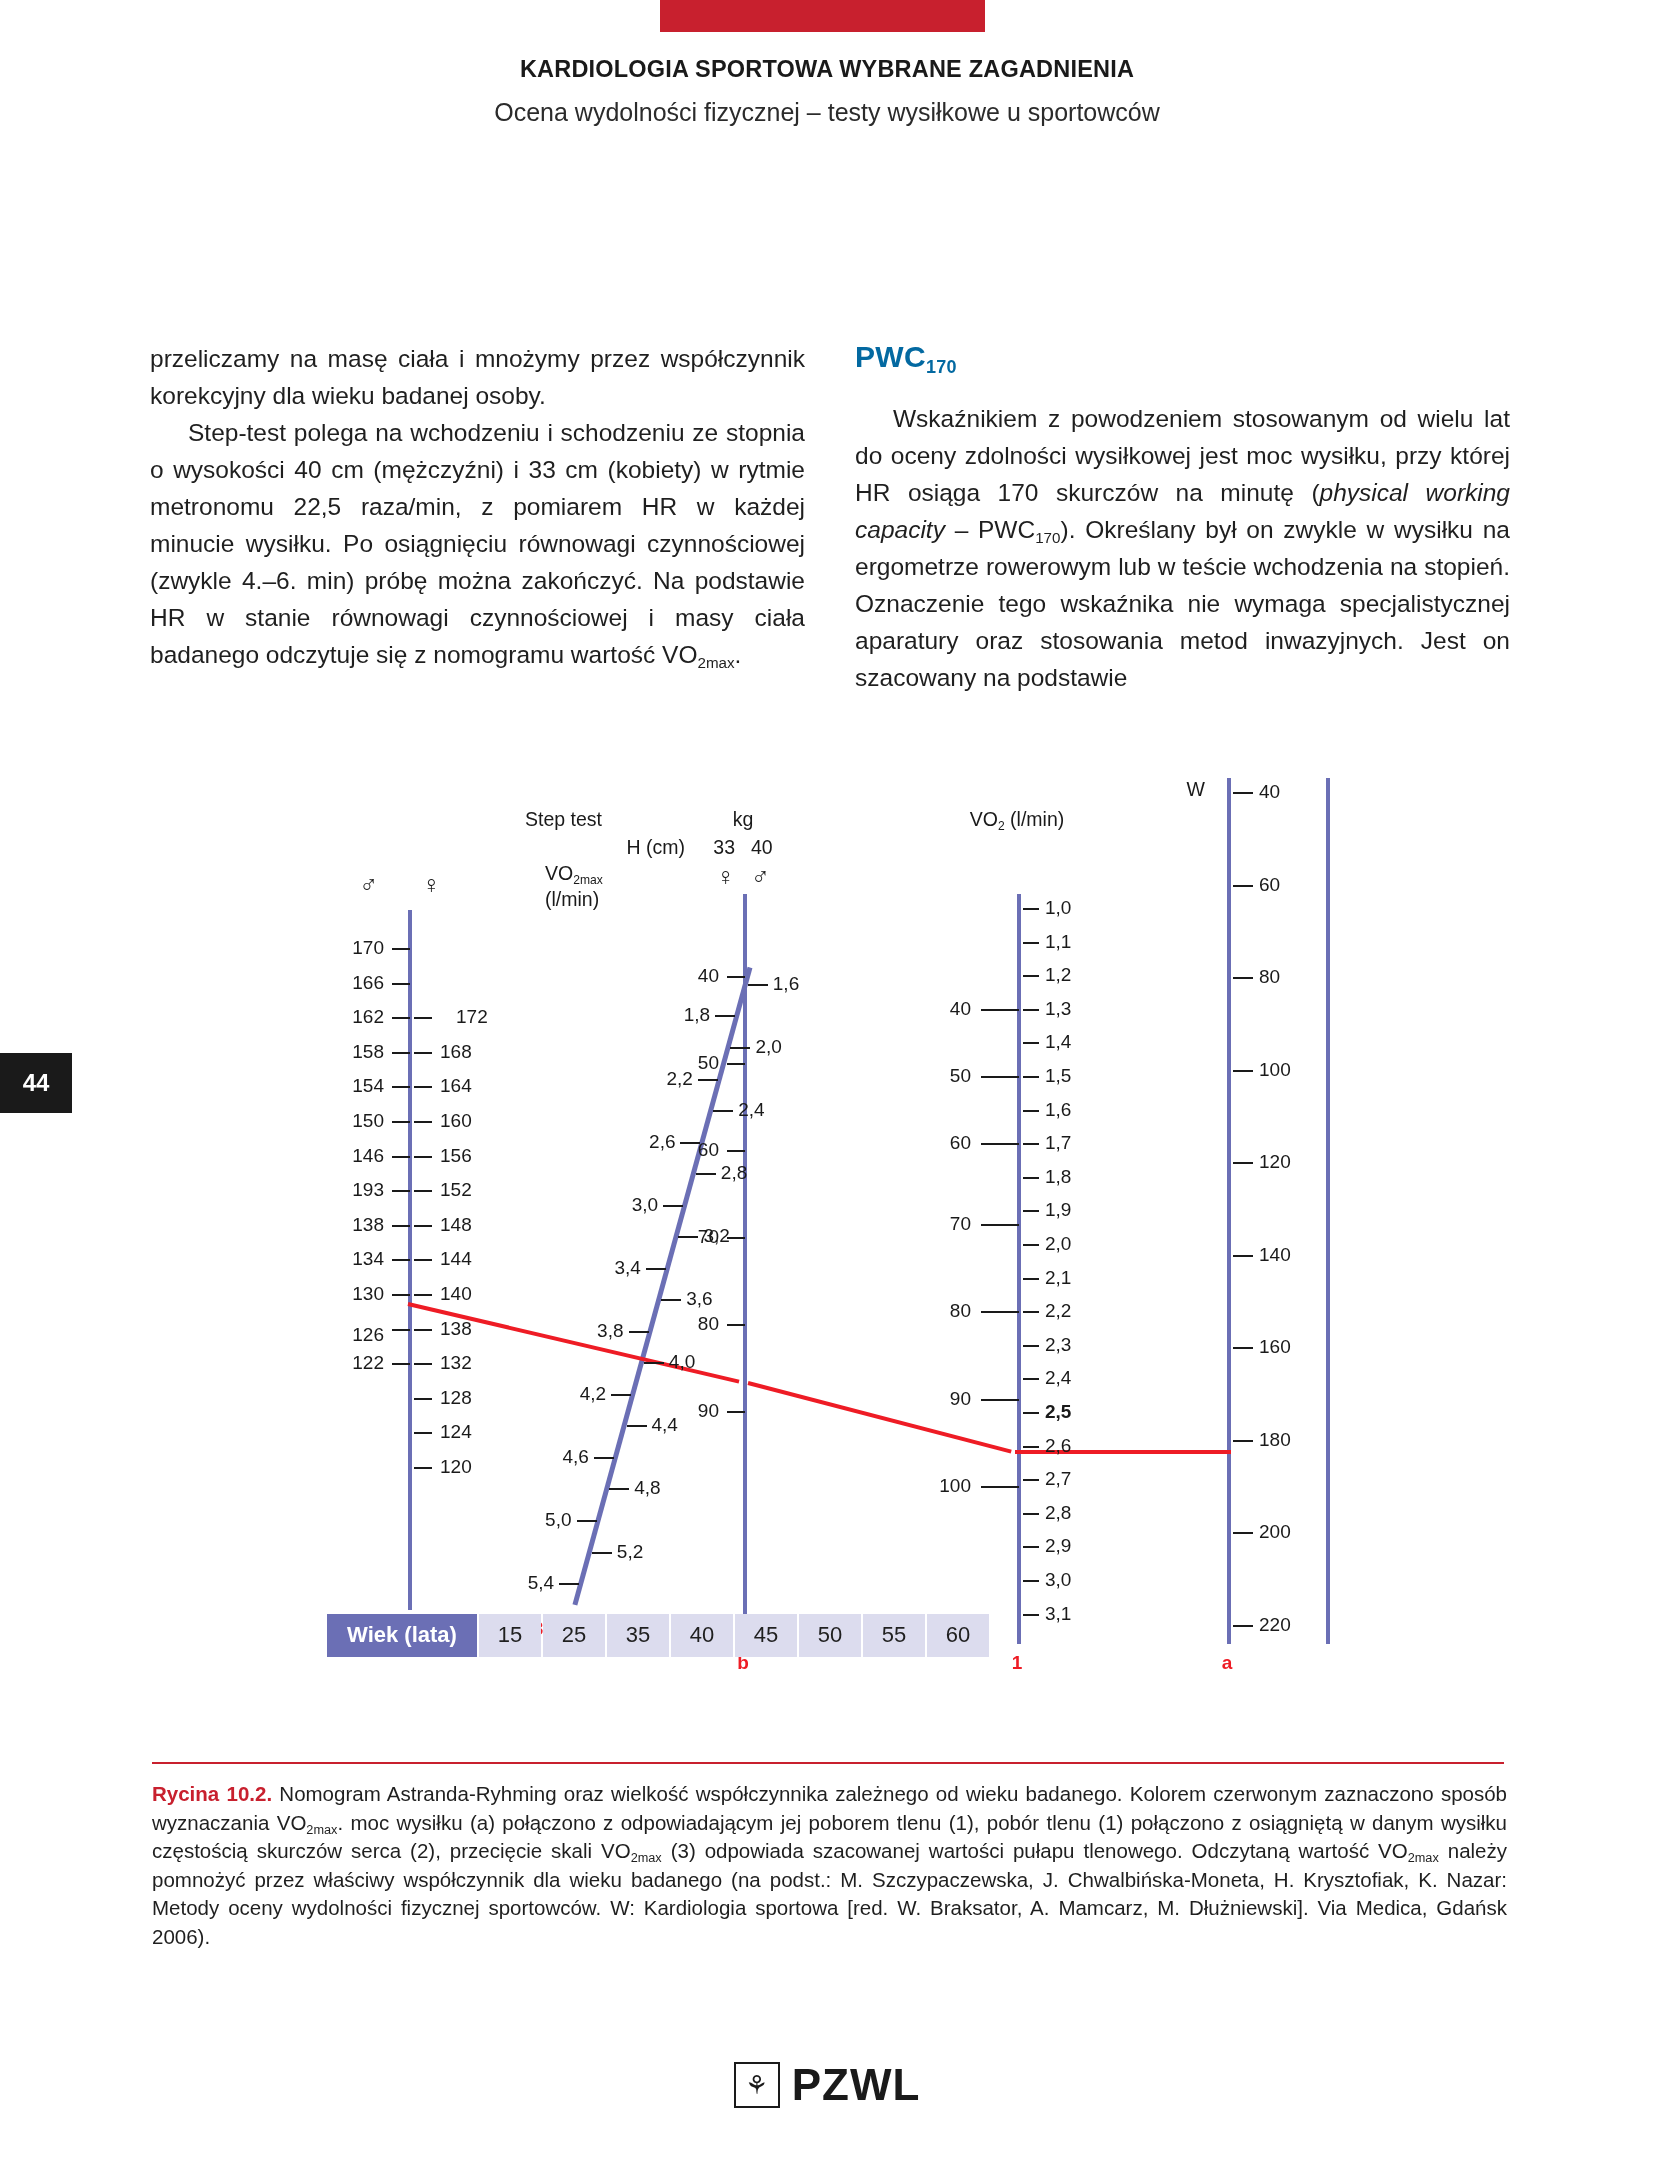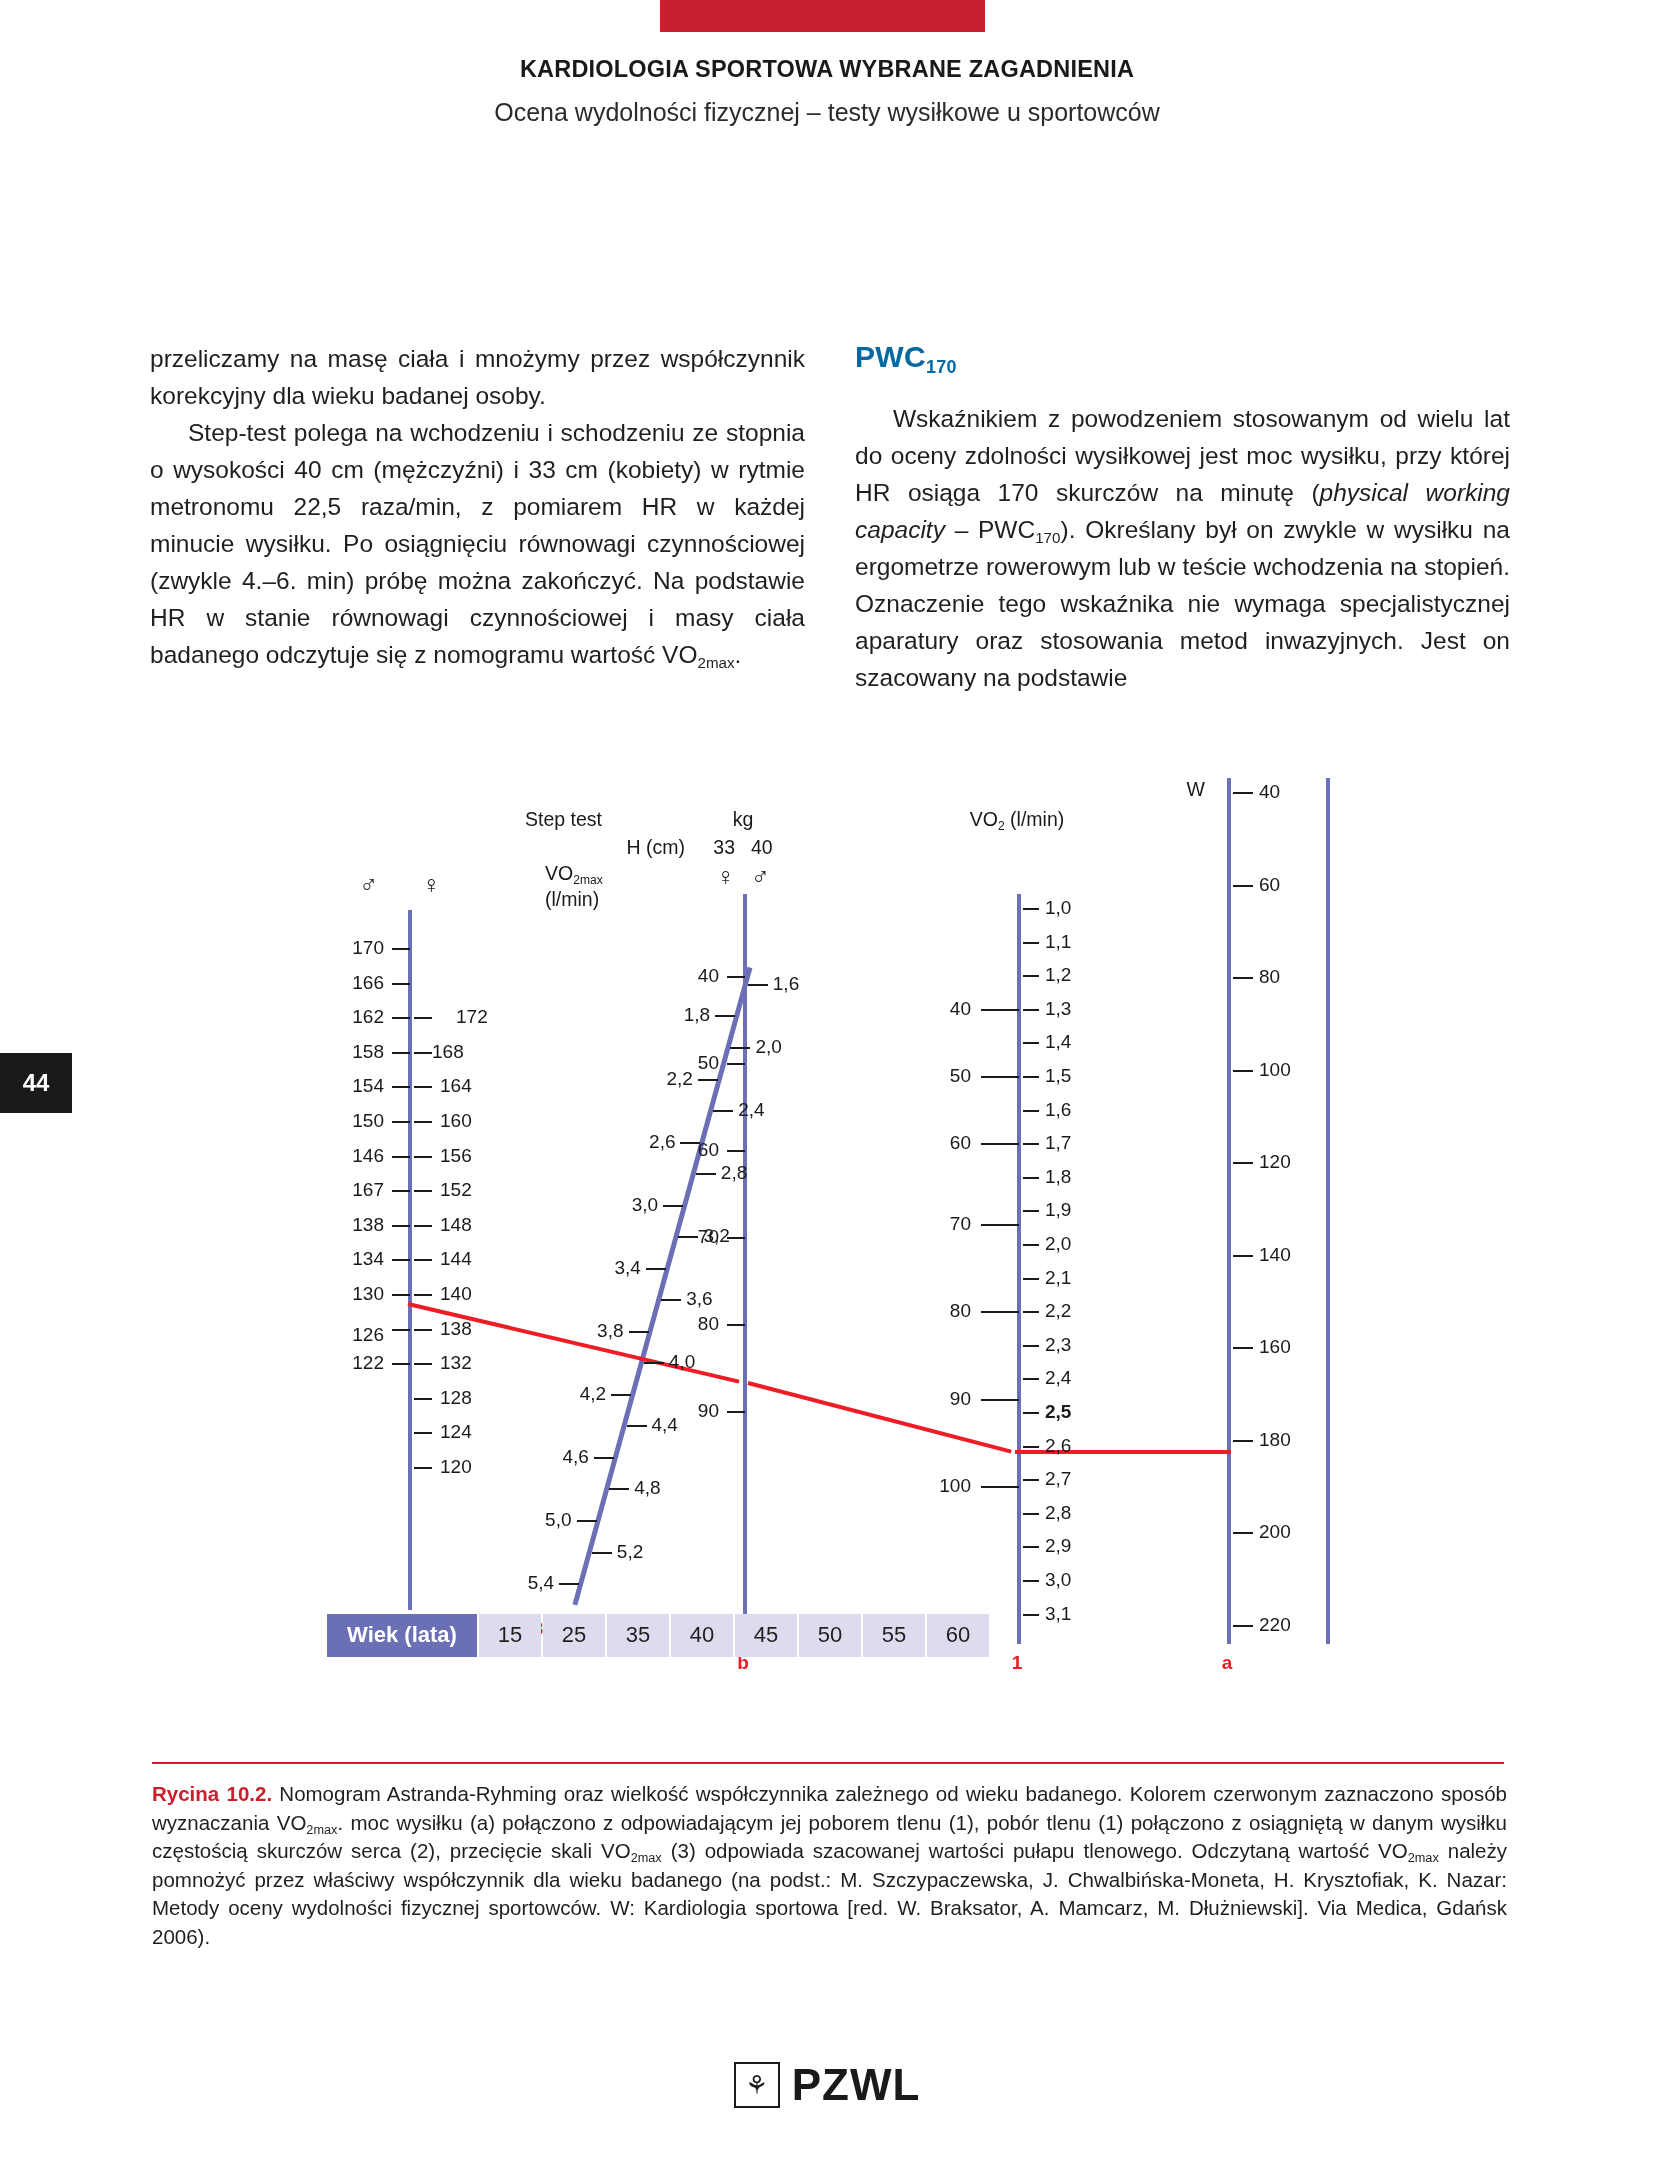--- a/index.html
+++ b/index.html
@@ -251,35 +251,35 @@
       <div class="lbl " style="top: 247.2px; left: 234px; transform: translate(-100%, -50%);">162</div>
       <div class="tick" style="top: 281.8px; width: 18px; left: 242px;"></div>
       <div class="lbl " style="top: 281.8px; left: 234px; transform: translate(-100%, -50%);">158</div>
       <div class="tick" style="top: 316.4px; width: 18px; left: 242px;"></div>
       <div class="lbl " style="top: 316.4px; left: 234px; transform: translate(-100%, -50%);">154</div>
       <div class="tick" style="top: 351px; width: 18px; left: 242px;"></div>
       <div class="lbl " style="top: 351px; left: 234px; transform: translate(-100%, -50%);">150</div>
       <div class="tick" style="top: 385.6px; width: 18px; left: 242px;"></div>
       <div class="lbl " style="top: 385.6px; left: 234px; transform: translate(-100%, -50%);">146</div>
       <div class="tick" style="top: 420.2px; width: 18px; left: 242px;"></div>
-      <div class="lbl " style="top: 420.2px; left: 234px; transform: translate(-100%, -50%);">167</div>
+      <div class="lbl " style="top: 420.2px; left: 234px; transform: translate(-100%, -50%);">193</div>
       <div class="tick" style="top: 454.8px; width: 18px; left: 242px;"></div>
       <div class="lbl " style="top: 454.8px; left: 234px; transform: translate(-100%, -50%);">138</div>
       <div class="tick" style="top: 489.4px; width: 18px; left: 242px;"></div>
       <div class="lbl " style="top: 489.4px; left: 234px; transform: translate(-100%, -50%);">134</div>
       <div class="tick" style="top: 524px; width: 18px; left: 242px;"></div>
       <div class="lbl " style="top: 524px; left: 234px; transform: translate(-100%, -50%);">130</div>
       <div class="tick" style="top: 558.6px; width: 18px; left: 242px;"></div>
       <div class="lbl " style="top: 558.6px; left: 234px; transform: translate(-100%, -50%); margin-top: 6px;">126</div>
       <div class="tick" style="top: 593.2px; width: 18px; left: 242px;"></div>
       <div class="lbl " style="top: 593.2px; left: 234px; transform: translate(-100%, -50%);">122</div>
       <div class="tick" style="top: 247.2px; width: 18px; left: 264px;"></div>
       <div class="lbl " style="top: 247.2px; left: 306px; transform: translate(0px, -50%);">172</div>
       <div class="tick" style="top: 281.8px; width: 18px; left: 264px;"></div>
-      <div class="lbl " style="top: 281.8px; left: 282px; transform: translate(0px, -50%); text-align: right;">168</div>
+      <div class="lbl " style="top: 281.8px; left: 290px; transform: translate(0px, -50%); text-align: right;">168</div>
       <div class="tick" style="top: 316.4px; width: 18px; left: 264px;"></div>
       <div class="lbl " style="top: 316.4px; left: 290px; transform: translate(0px, -50%);">164</div>
       <div class="tick" style="top: 351px; width: 18px; left: 264px;"></div>
       <div class="lbl " style="top: 351px; left: 290px; transform: translate(0px, -50%);">160</div>
       <div class="tick" style="top: 385.6px; width: 18px; left: 264px;"></div>
       <div class="lbl " style="top: 385.6px; left: 290px; transform: translate(0px, -50%);">156</div>
       <div class="tick" style="top: 420.2px; width: 18px; left: 264px;"></div>
       <div class="lbl " style="top: 420.2px; left: 290px; transform: translate(0px, -50%);">152</div>
       <div class="tick" style="top: 454.8px; width: 18px; left: 264px;"></div>
       <div class="lbl " style="top: 454.8px; left: 290px; transform: translate(0px, -50%);">148</div>

